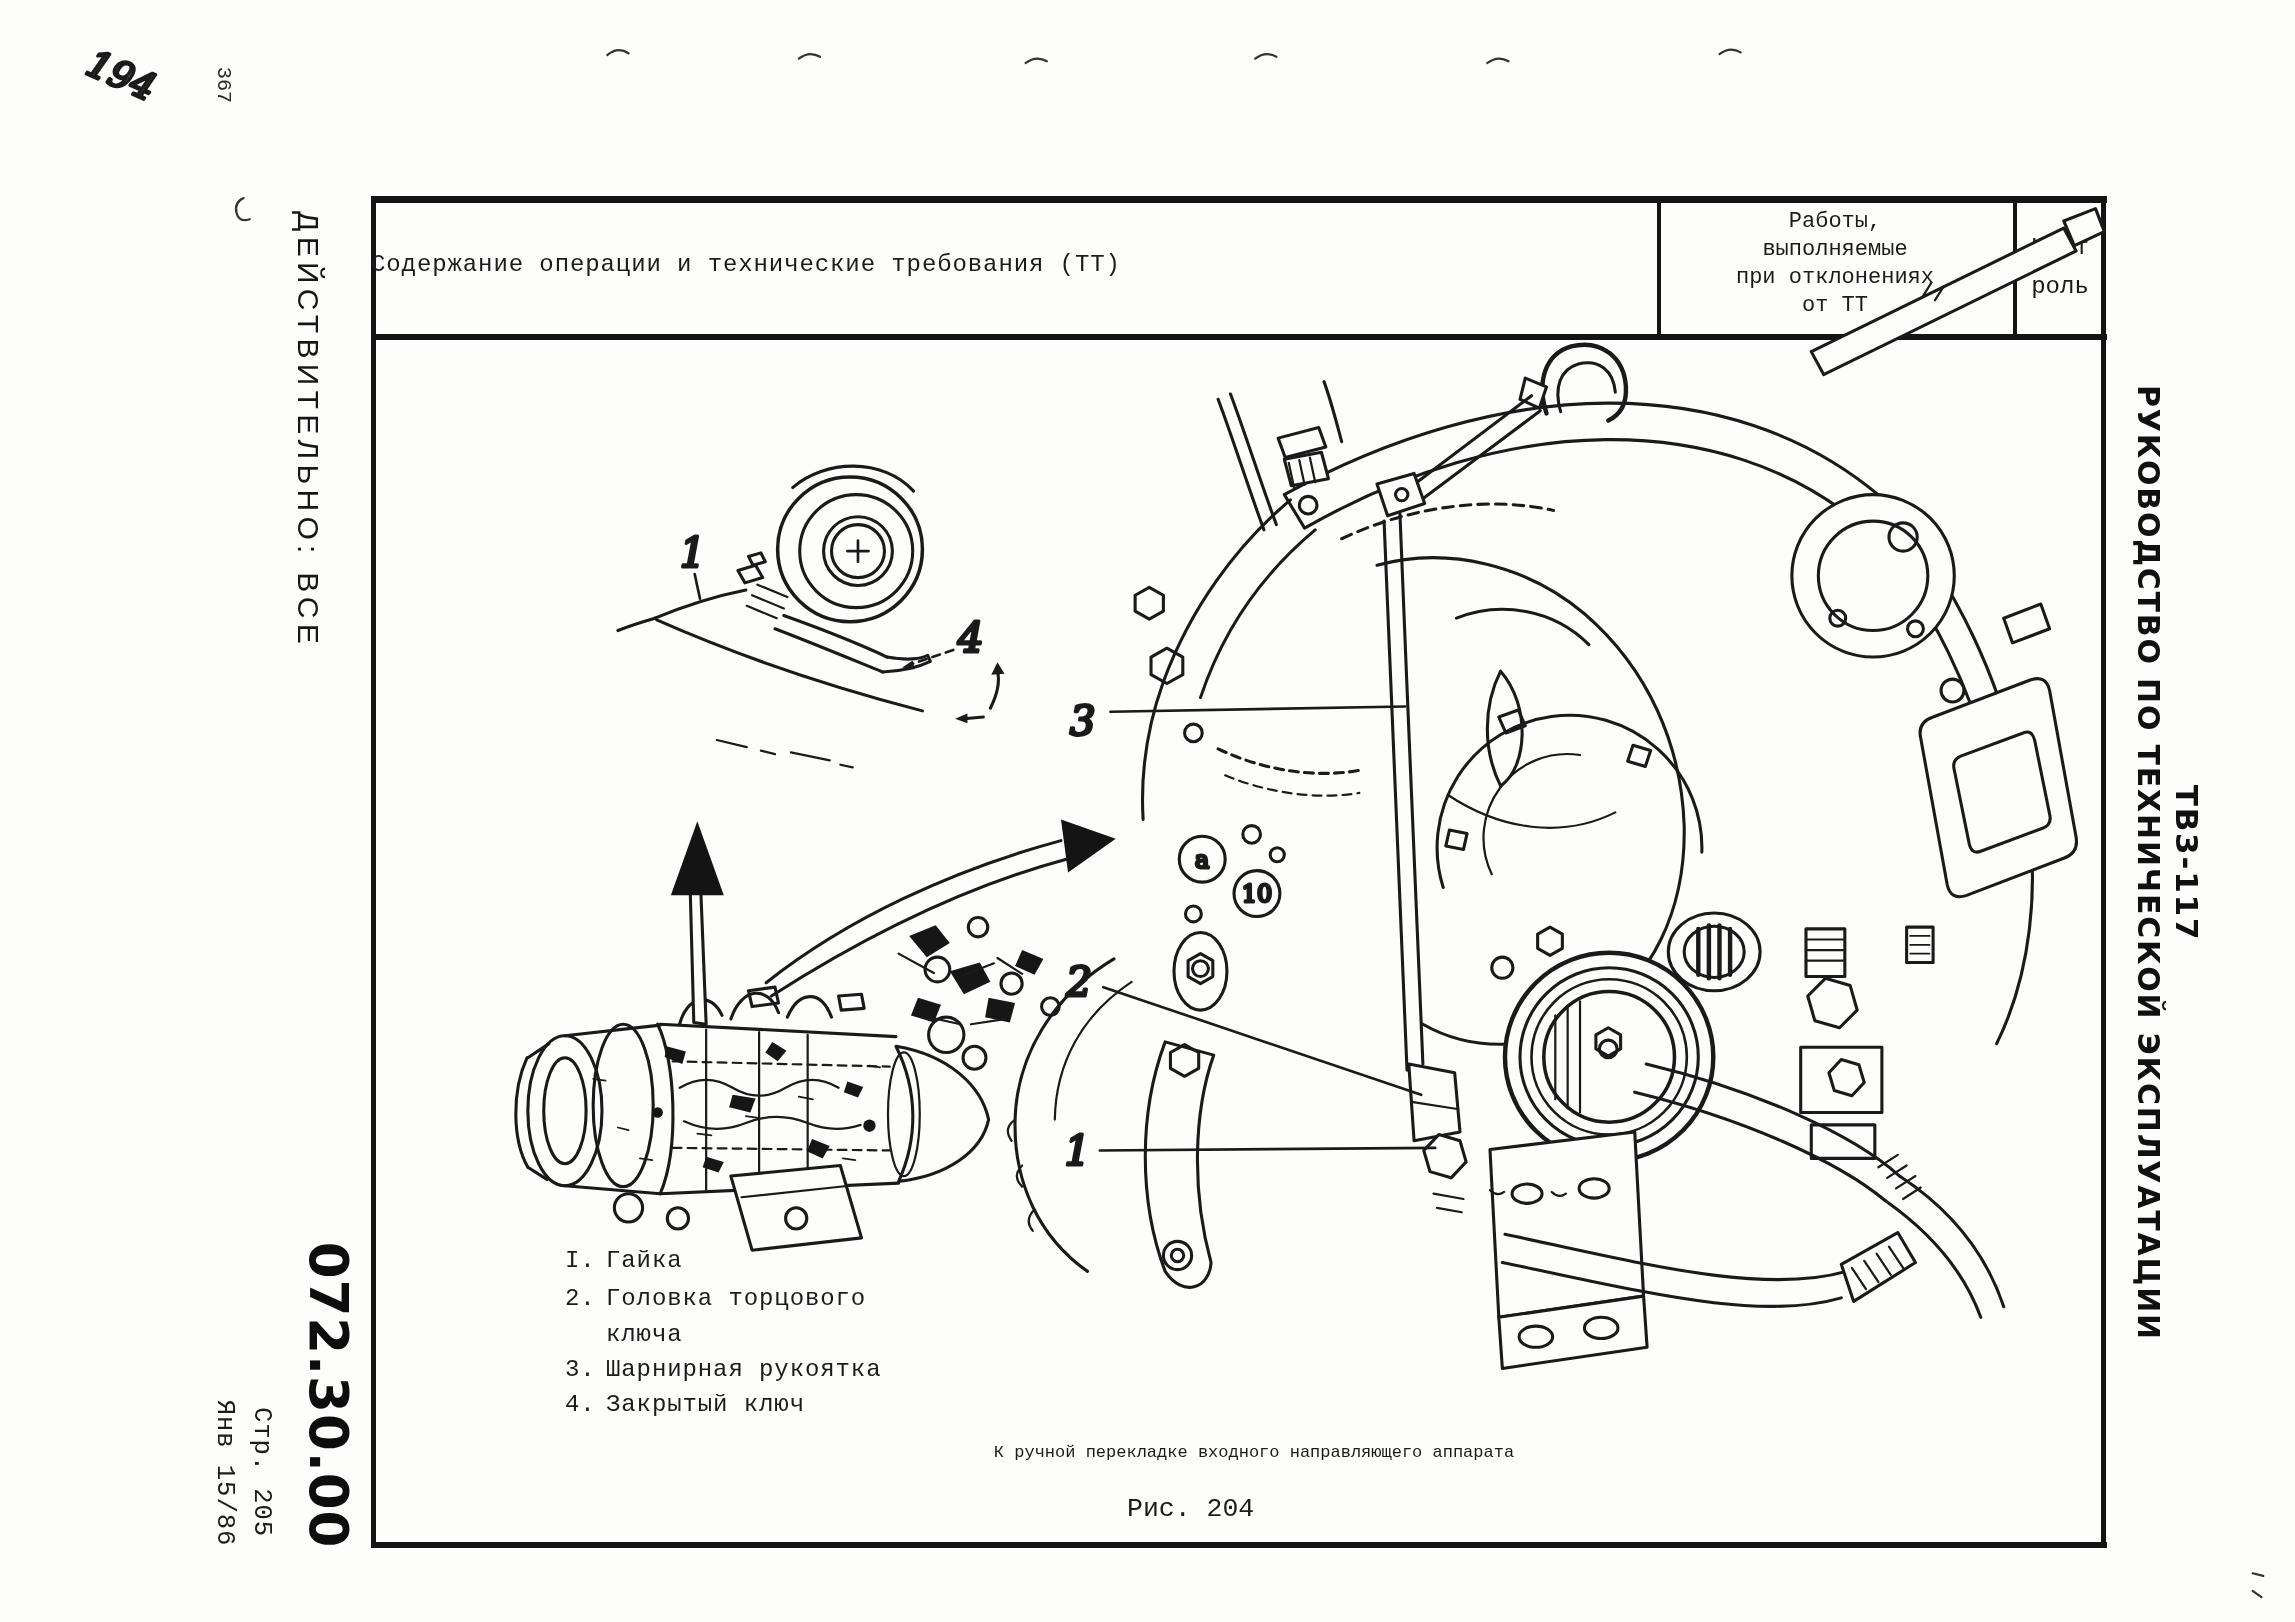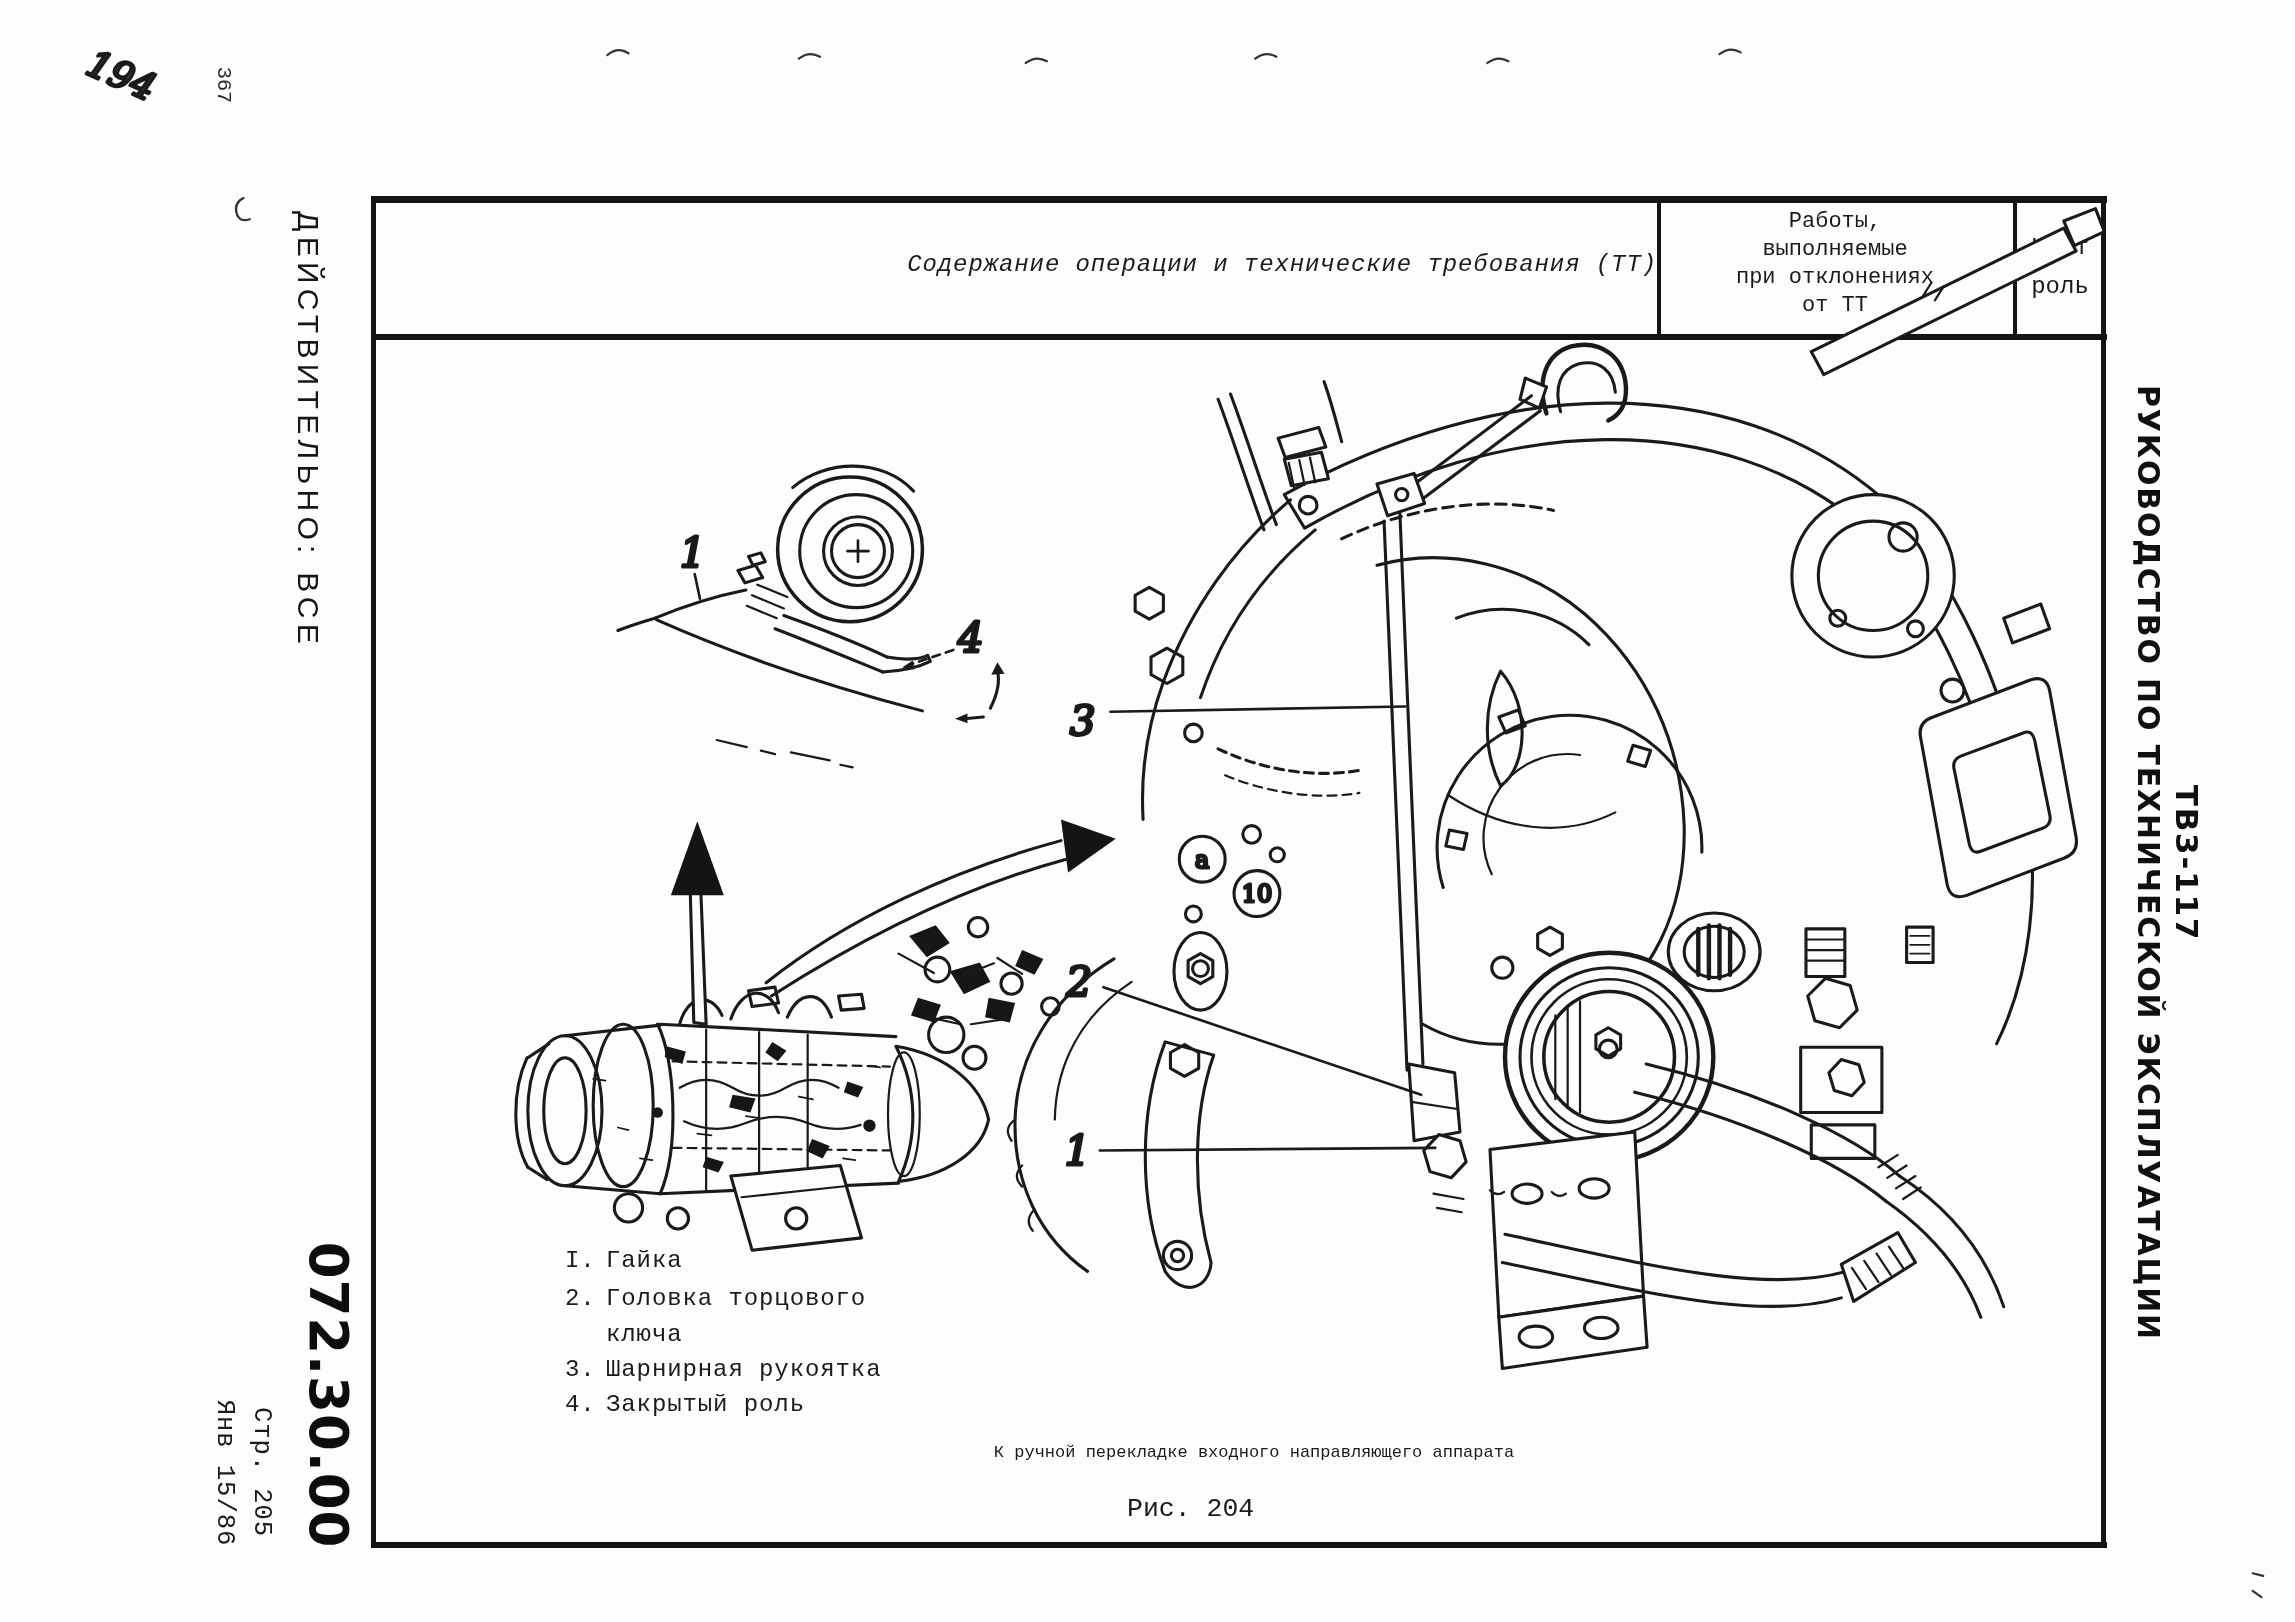--- a/index.html
+++ b/index.html
@@ -3,21 +3,21 @@
 <meta charset="utf-8">
 <style>
   html,body{margin:0;padding:0;background:#e8e8e8;}
   .page{position:relative;width:2295px;height:1623px;background:#fdfdfc;overflow:hidden;
         font-family:"Liberation Mono","DejaVu Sans Mono",monospace;color:#1a1a1a;}
   .abs{position:absolute;}
   
   .rule{position:absolute;background:#141414;}
   
   .tw{font-family:"Liberation Mono","DejaVu Sans Mono",monospace;color:#1b1b1b;}
-  .hdr1{left:371px;top:251px;width:1286px;text-align:right;font-size:24px;letter-spacing:0.9px;font-style:italic;}
+  .hdr1{left:371px;top:251px;width:1286px;text-align:left;font-size:24px;letter-spacing:0.9px;}
   .hdr2{left:1657px;top:208px;width:356px;text-align:center;font-size:22px;line-height:28px;}
   .hdr3{left:2013px;top:228px;width:94px;text-align:center;font-size:24px;line-height:39px;}
   .legend-line{position:absolute;font-size:24px;white-space:nowrap;letter-spacing:0.9px;margin-left:41px;}
   .legend-num{display:inline-block;width:41px;}
   .caption{left:795px;top:1443px;width:918px;text-align:center;font-size:17px;white-space:nowrap;}
   .figlabel{left:1127px;top:1494px;width:177px;text-align:left;font-size:26.5px;}
   
   .vrot{position:absolute;white-space:nowrap;transform:translate(-50%,-50%) rotate(90deg);}
   .v-valid{font-family:"Liberation Sans","DejaVu Sans",sans-serif;font-size:30px;letter-spacing:5.3px;color:#161616;}
   .v-code{font-family:"DejaVu Sans","Liberation Sans",sans-serif;font-weight:bold;font-size:53px;letter-spacing:0.9px;color:#0d0d0d;}
@@ -66,21 +66,21 @@
     <span class="legend-num">I.</span><span>Гайка</span>
   </div>
   <div class="legend-line tw" style="left:524px;top:1285px;">
     <span class="legend-num">2.</span><span>Головка торцового</span>
   </div>
   <div class="legend-line tw" style="left:565px;top:1321px;">ключа</div>
   <div class="legend-line tw" style="left:524px;top:1356px;">
     <span class="legend-num">3.</span><span>Шарнирная рукоятка</span>
   </div>
   <div class="legend-line tw" style="left:524px;top:1391px;">
-    <span class="legend-num">4.</span><span>Закрытый роль</span>
+    <span class="legend-num">4.</span><span>Закрытый ключ</span>
   </div>
 
   <div class="abs tw caption">К ручной перекладке входного направляющего аппарата</div>
   <div class="abs tw figlabel">Рис. 204</div>
 
   <svg class="abs" style="left:0;top:0;pointer-events:none;" width="2295" height="1623" viewBox="0 0 2600 1838">
     <g fill="none" stroke="#1a1a1a" stroke-width="3.5" stroke-linecap="round" stroke-linejoin="round">
 
       <g stroke-width="2.5" stroke="#333">
         <path d="M688 62 q 12 -10 24 -2"></path>

